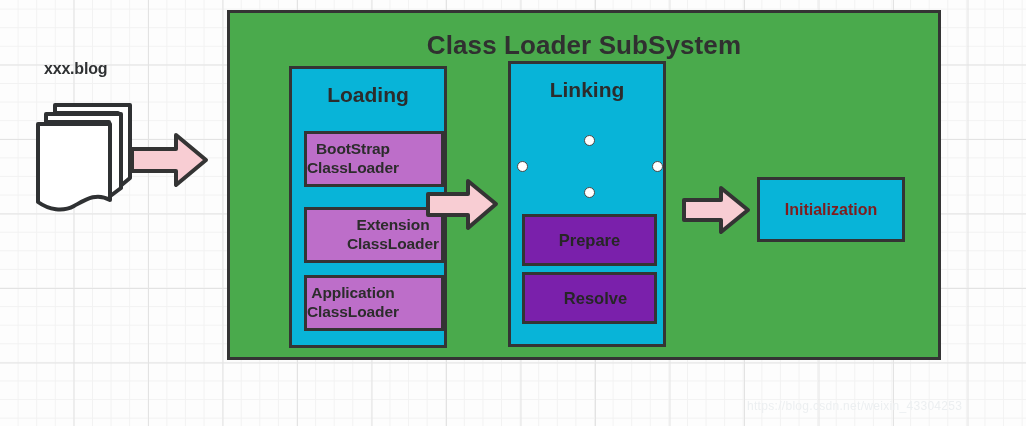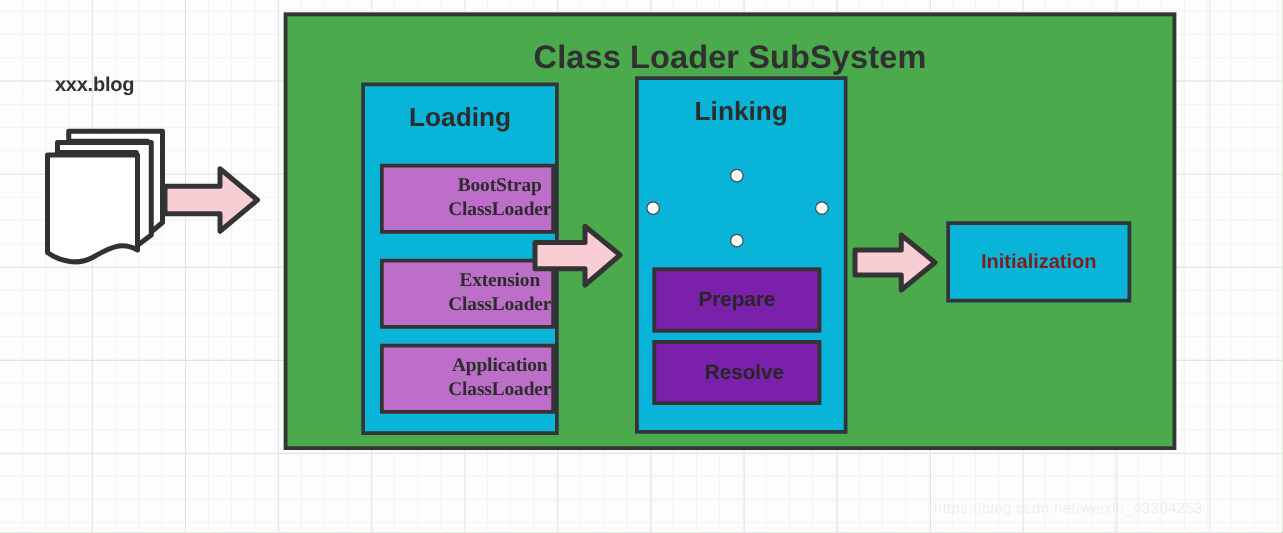--- a/index.html
+++ b/index.html
@@ -84,21 +84,21 @@
   #stage-loading {
     left: 258px;
     top: 66px;
     width: 158px;
     height: 282px;
     margin-left: 31px;
   }
   #stage-linking {
     left: 508px;
     top: 61px;
-    width: 170px;
+    width: 158px;
     height: 286px;
   }
   .stage-title {
     position: absolute;
     left: 0;
     top: 14px;
     width: 100%;
     text-align: center;
     font-size: 21px;
     font-weight: bold;
@@ -113,23 +113,22 @@
     background: #bd6ec9;
     border: 3px solid #343434;
     box-sizing: border-box;
     color: #2c2c2c;
     font-size: 15.5px;
     font-weight: bold;
     line-height: 1.22;
     text-align: center;
     display: flex;
     align-items: center;
-    justify-content: flex-end;
+    justify-content: flex-start;
     letter-spacing: -0.1px;
-    font-family: Liberation Serif, serif;
   }
   .loader-box.b1 { top: 62px;  height: 56px; }
   .loader-box.b2 { top: 138px; height: 56px; padding-left: 40px; }
   .loader-box.b3 { top: 206px; height: 56px; }
 
   .link-box {
     position: absolute;
     left: 11px;
     width: 135px;
     background: #7a20ab;

